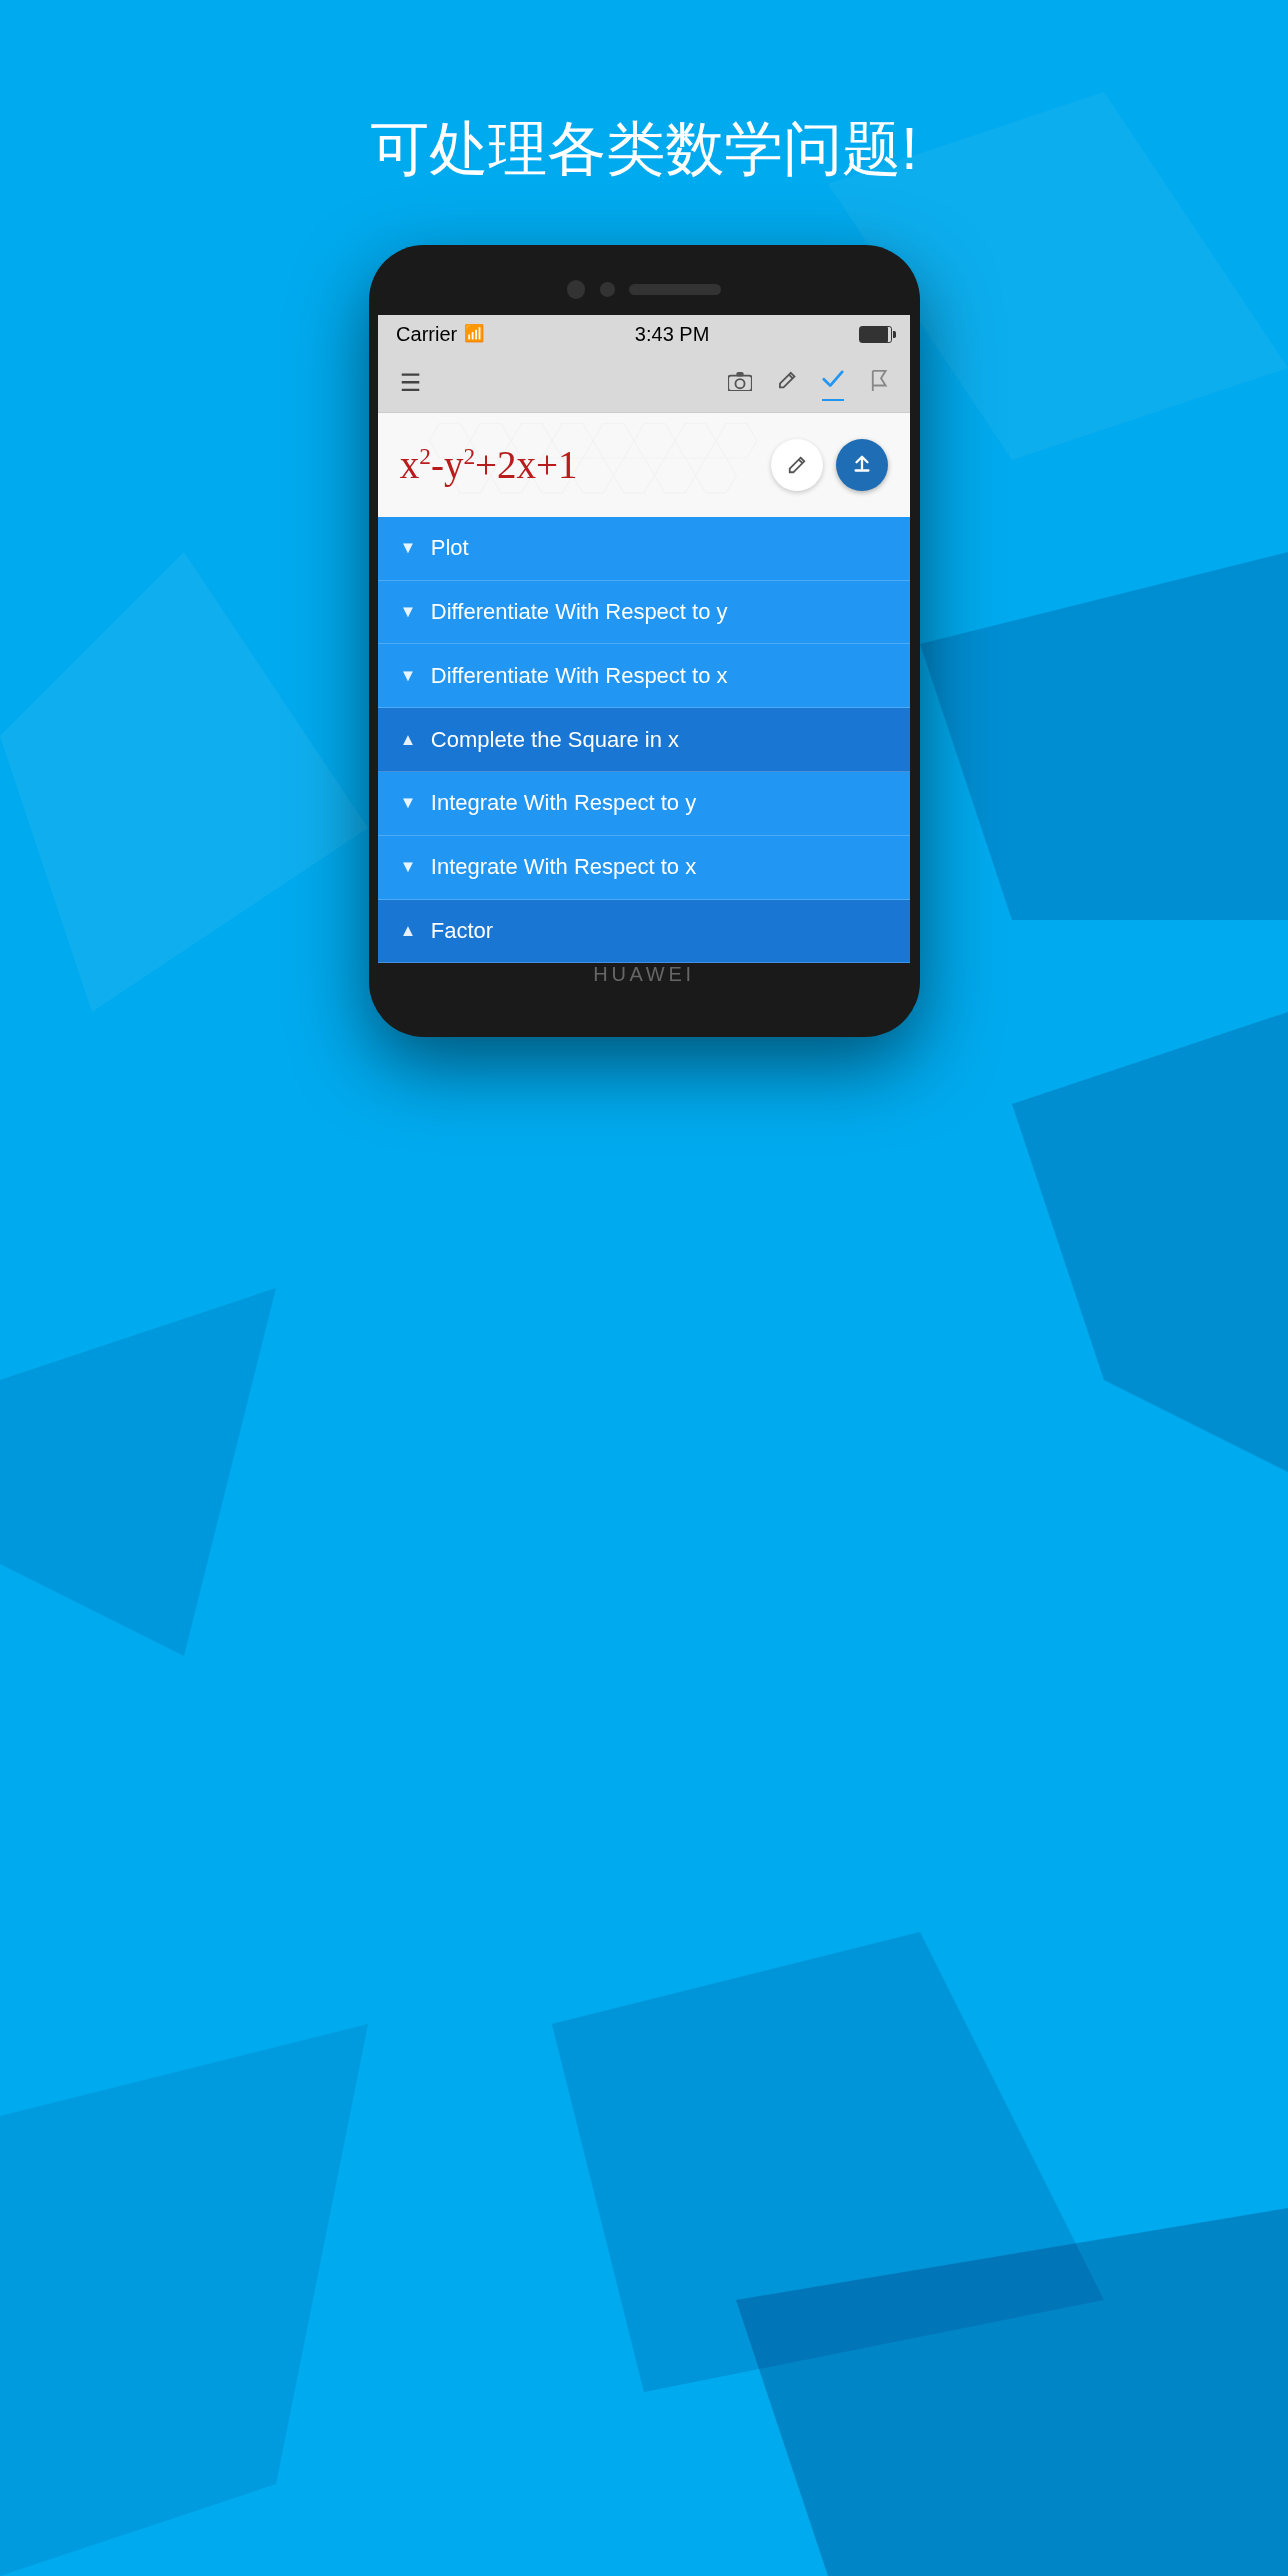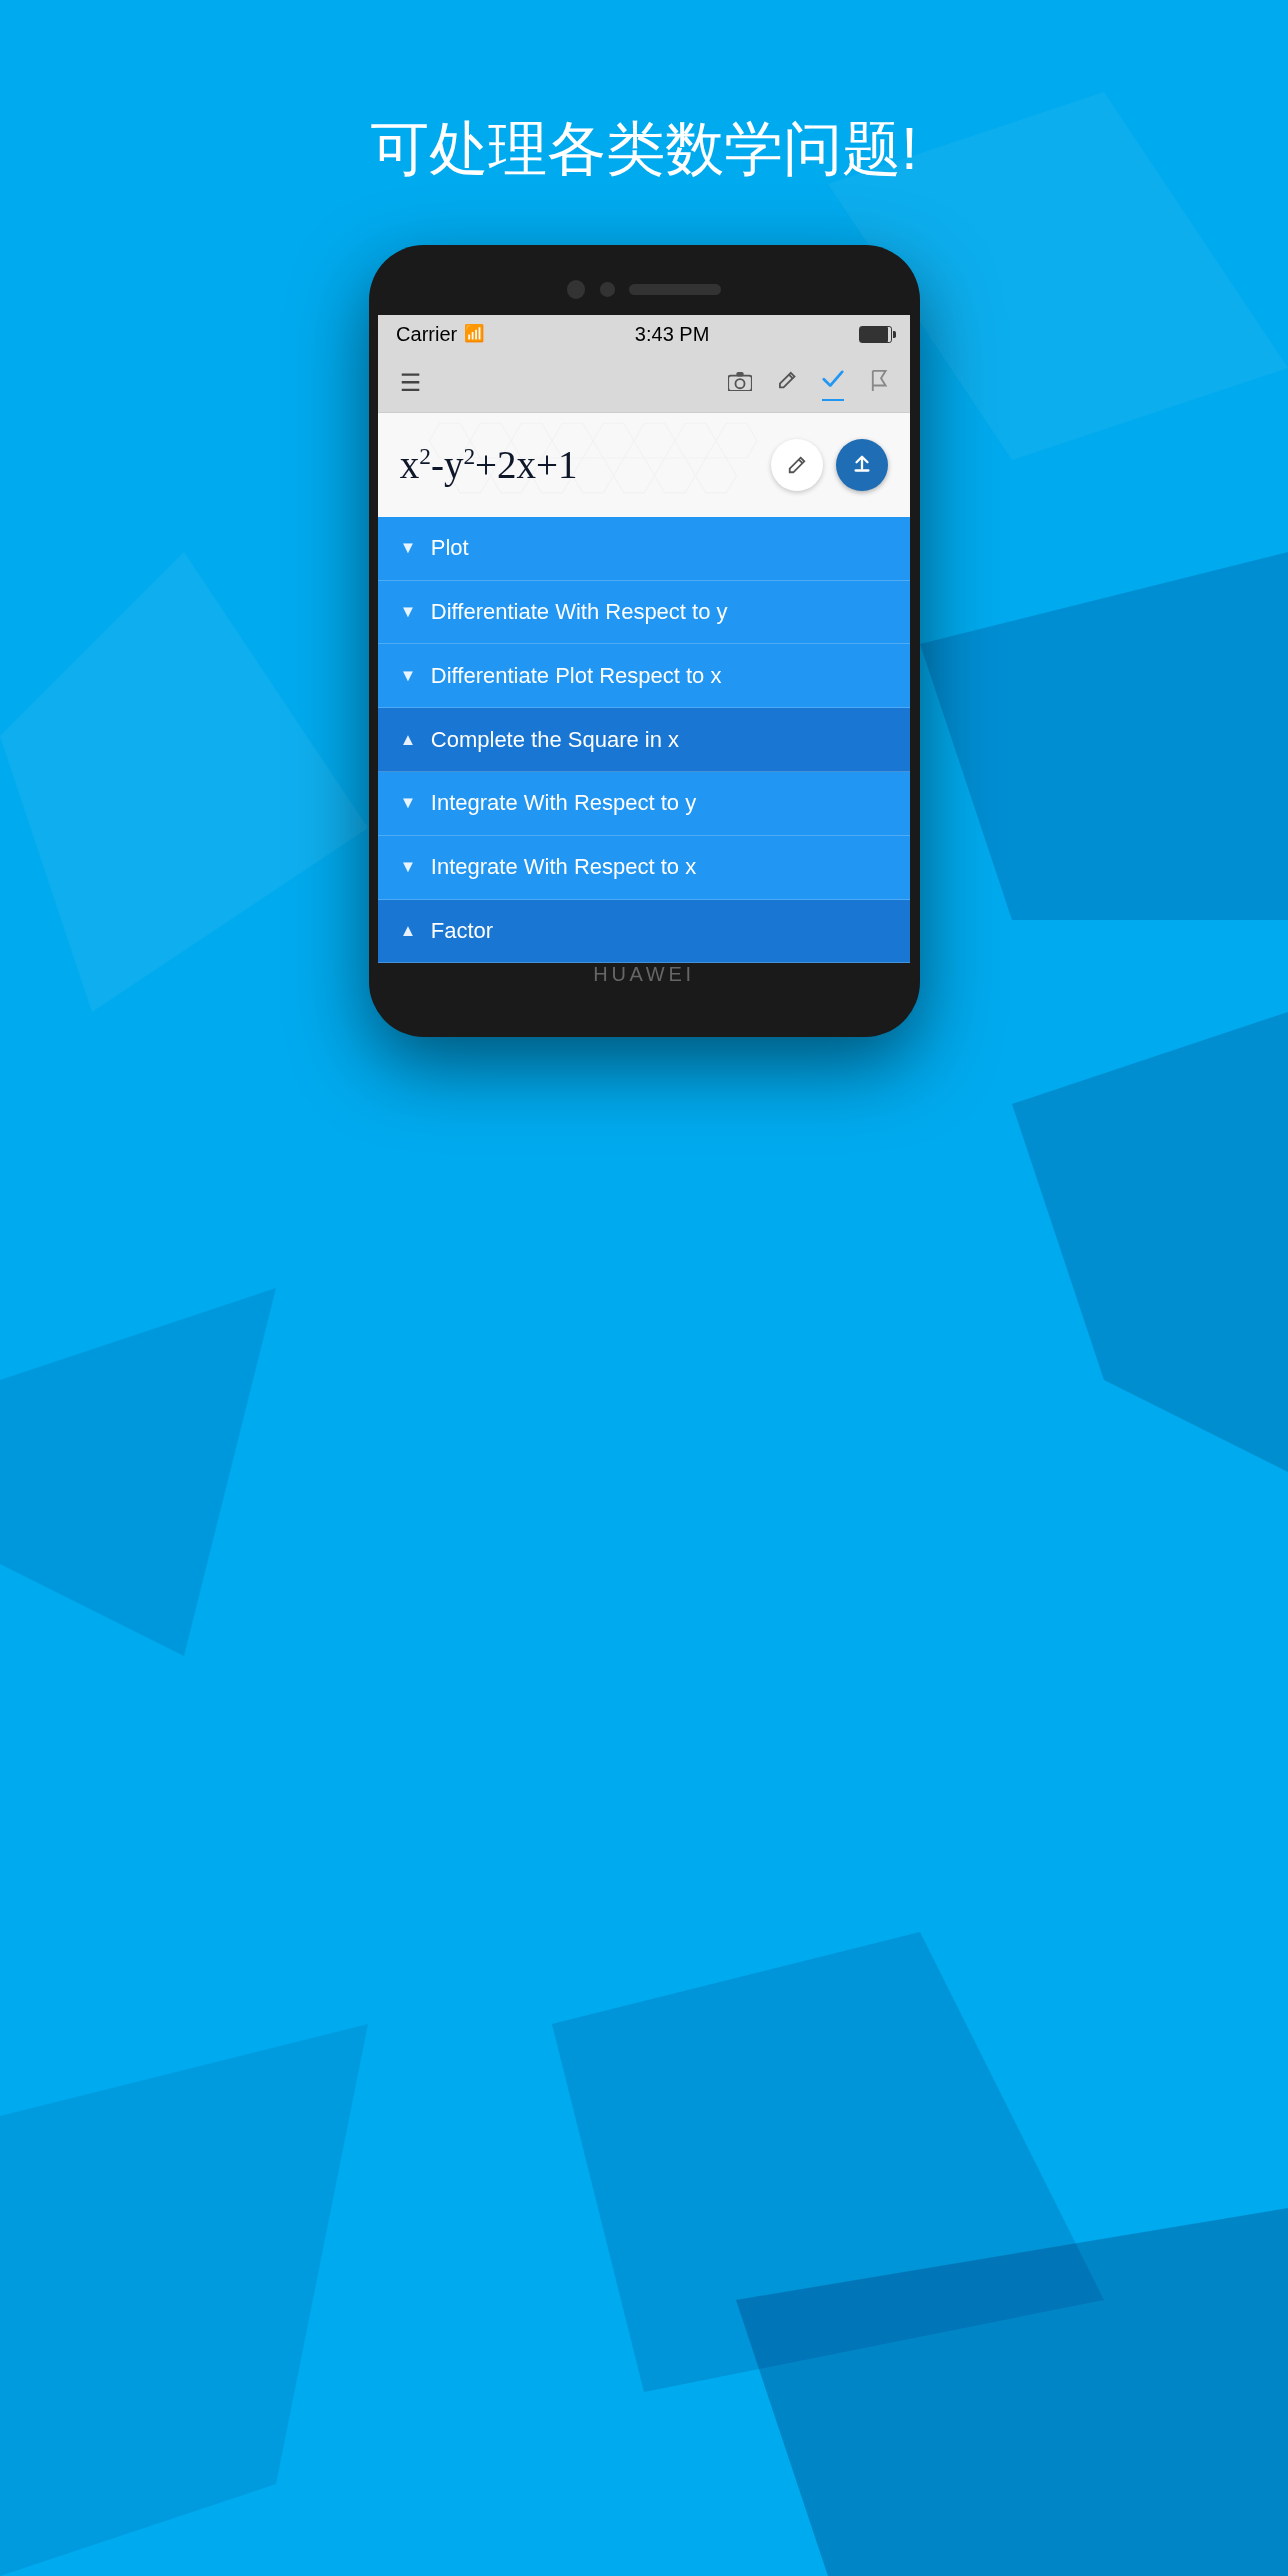--- a/index.html
+++ b/index.html
@@ -171,21 +171,21 @@
     .expression-bg {
       position: absolute;
       top: 0; left: 0; right: 0; bottom: 0;
       opacity: 0.15;
       pointer-events: none;
     }
 
     .expression-text {
       font-size: 39px;
       font-weight: 400;
-      color: #0f172a;
+      color: #b91c1c;
       font-family: 'Times New Roman', serif;
       position: relative;
       z-index: 1;
     }
 
     sup { font-size: 60%; vertical-align: super; }
 
     .expression-buttons {
       display: flex;
       gap: 13px;
@@ -392,21 +392,21 @@
         <span>Plot</span>
       </div>
 
       <div class="menu-item">
         <span class="chevron-icon">▼</span>
         <span>Differentiate With Respect to y</span>
       </div>
 
       <div class="menu-item">
         <span class="chevron-icon">▼</span>
-        <span>Differentiate Plot Respect to x</span>
+        <span>Differentiate With Respect to x</span>
       </div>
 
       <div class="menu-item menu-item-expanded">
         <span class="chevron-icon">▲</span>
         <span>Complete the Square in x</span>
       </div>
 
 
       <div class="menu-item">
         <span class="chevron-icon">▼</span>

